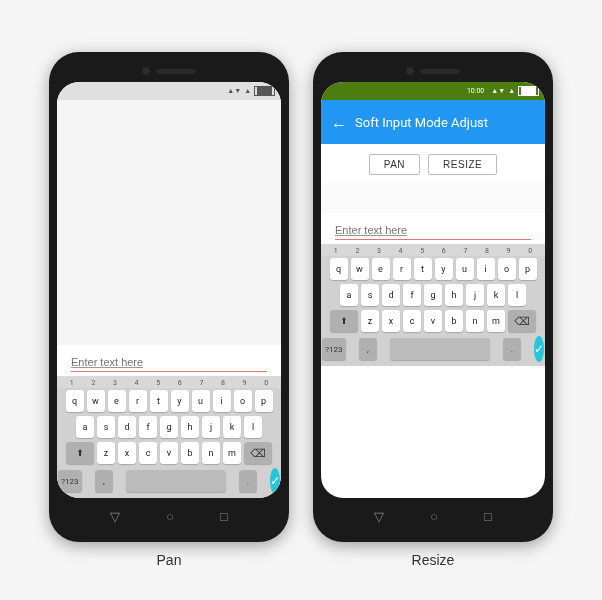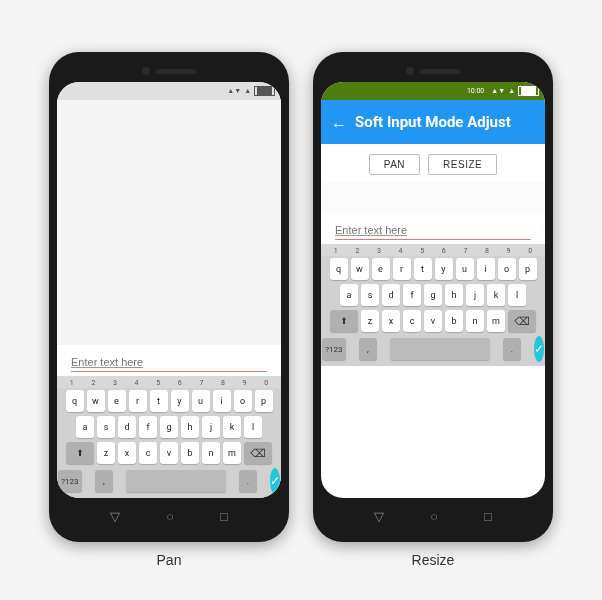--- a/index.html
+++ b/index.html
@@ -97,22 +97,22 @@
       padding: 0 10px;
       gap: 8px;
       flex-shrink: 0;
     }
     .app-bar-arrow {
       color: #fff;
       font-size: 16px;
     }
     .app-bar-title {
       color: #fff;
-      font-size: 15px;
-      font-weight: 700;
+      font-size: 13px;
+      font-weight: 400;
     }
     
     .mode-buttons {
       display: flex;
       gap: 8px;
       padding: 10px 12px 8px;
       justify-content: center;
       flex-shrink: 0;
     }
     .mode-btn {

